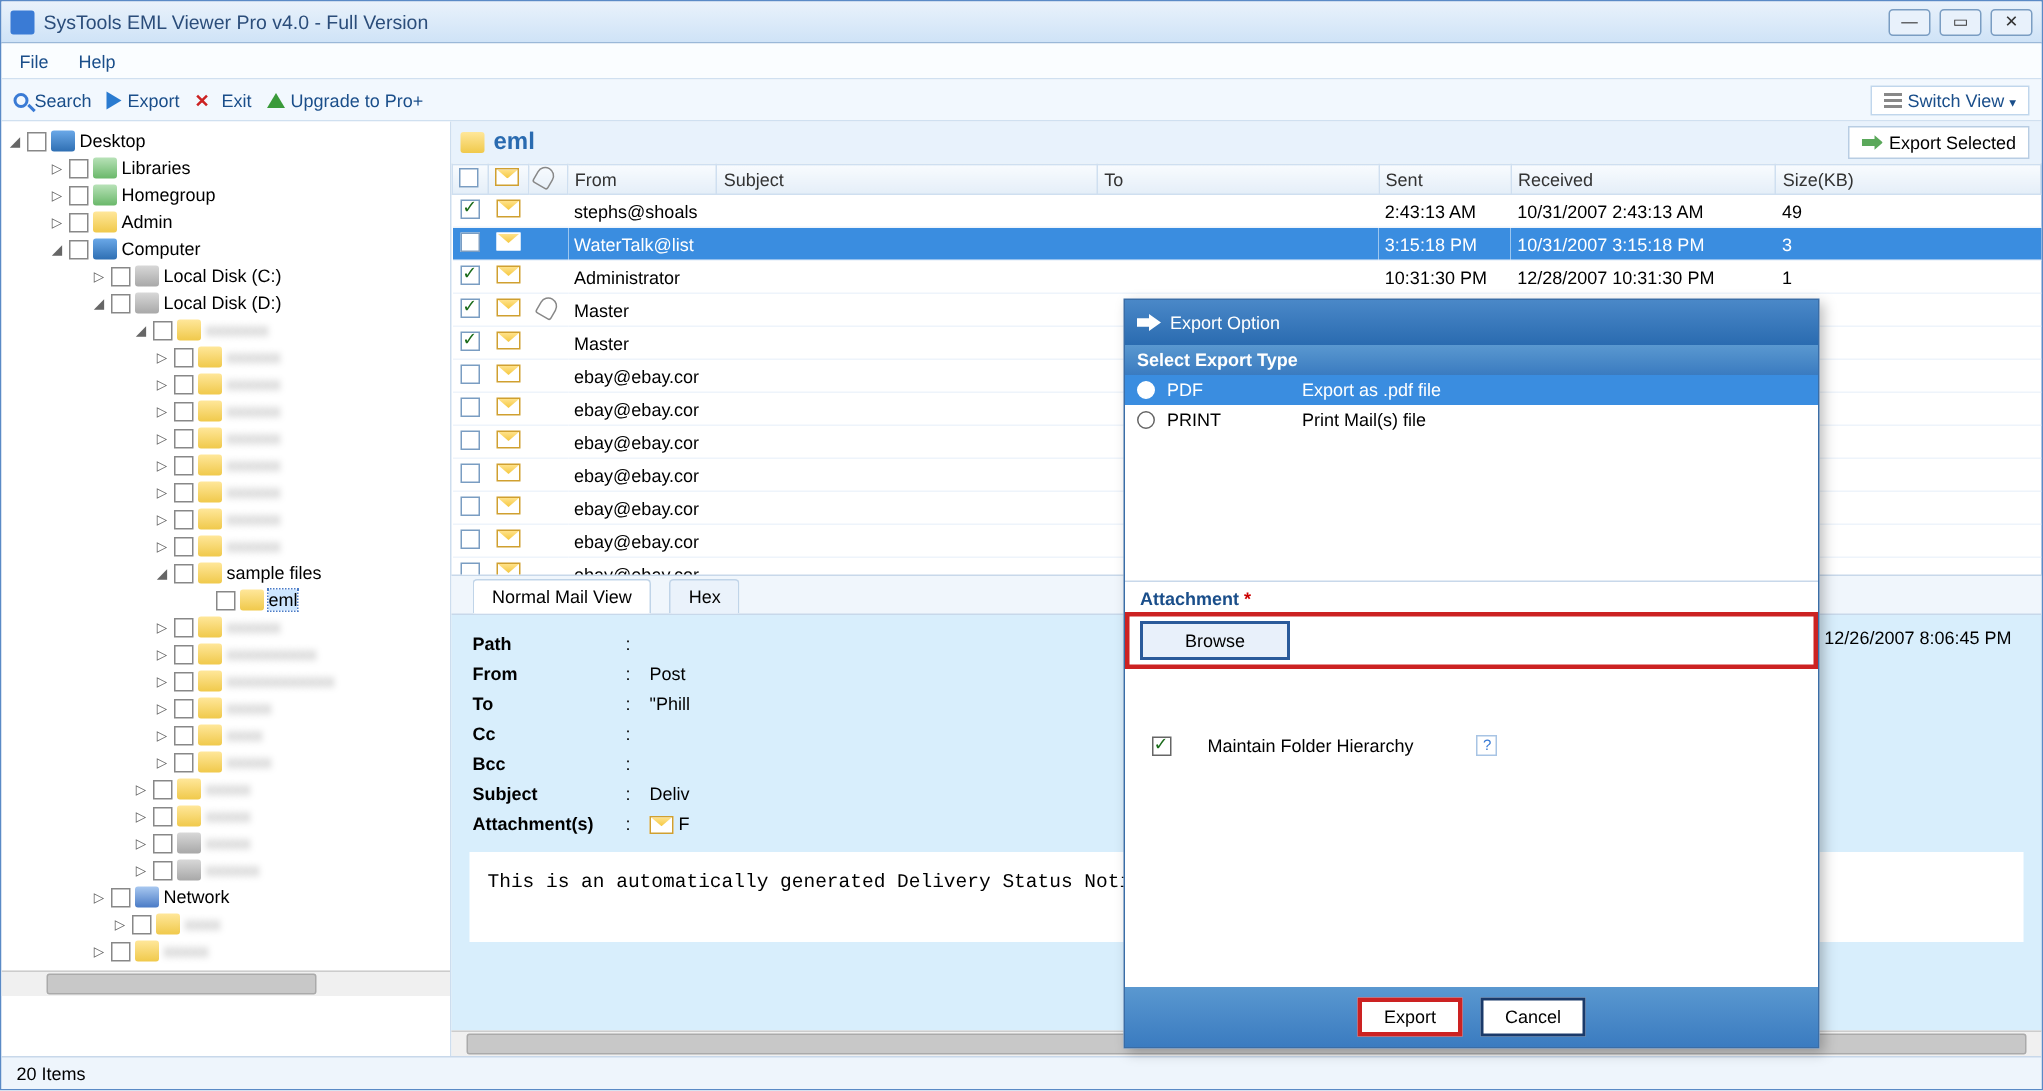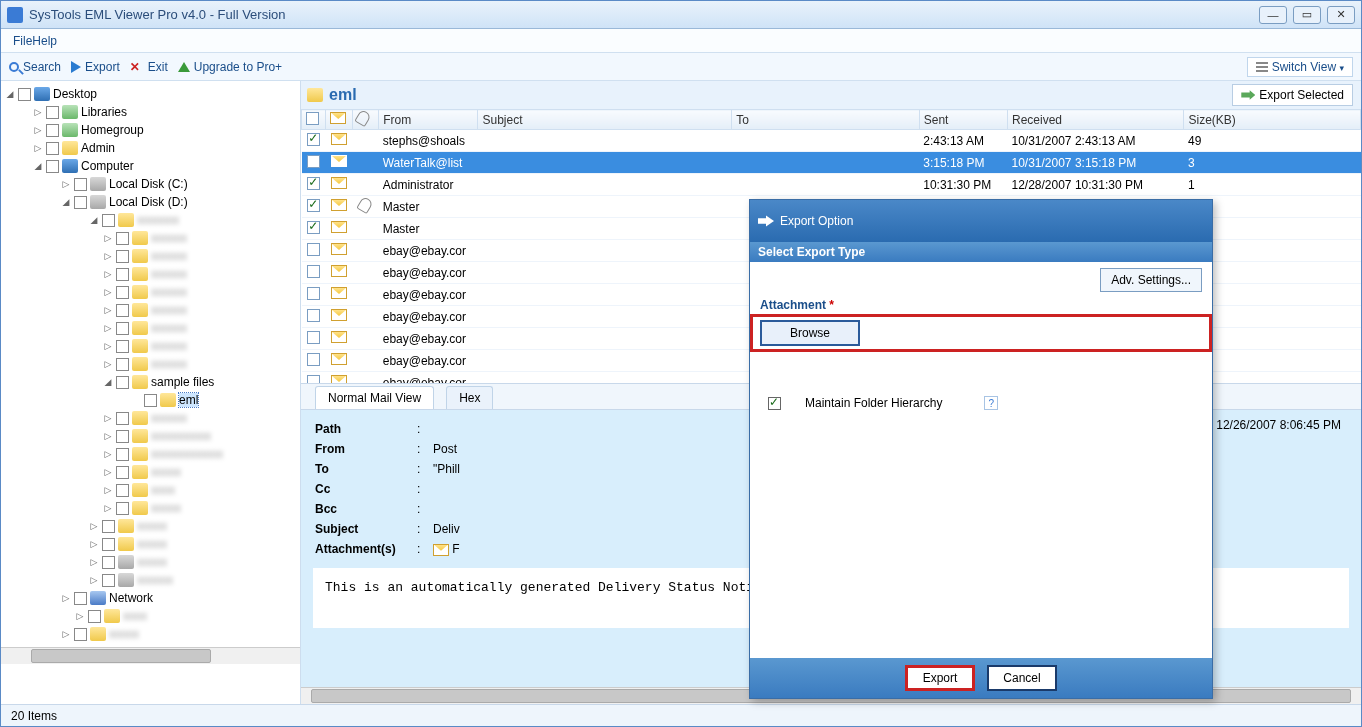--- a/index.html
+++ b/index.html
@@ -3,21 +3,21 @@
 <meta charset="utf-8">
 <style>
 * { box-sizing: border-box; margin: 0; padding: 0; font-family: "Segoe UI", Tahoma, sans-serif; font-size: 12px; }
 html, body { width: 1362px; height: 727px; overflow: hidden; background: #fff; }
 .window { width: 1362px; height: 727px; display: flex; flex-direction: column; border: 1px solid #5a8ac6; }
 .titlebar { height: 28px; background: linear-gradient(#e9f2fb, #cfe3f7); display: flex; align-items: center; padding: 0 6px; border-bottom: 1px solid #9ab8d8; }
 .titlebar .app-icon { width: 16px; height: 16px; background: #3a7bd5; border-radius: 2px; margin-right: 6px; }
 .titlebar .title { flex: 1; color: #2b4d7a; font-size: 13px; }
 .win-controls { display: flex; gap: 6px; }
 .win-btn { width: 28px; height: 18px; border: 1px solid #7a9dc2; background: #e8f1fb; border-radius: 3px; display: flex; align-items: center; justify-content: center; font-size: 11px; color: #333; cursor:pointer;}
-.menubar { height: 24px; background: #fafdff; border-bottom: 1px solid #d0e0f0; display: flex; align-items: center; padding-left: 12px; }
+.menubar { height: 24px; background: #fafdff; border-bottom: 1px solid #d0e0f0; display: flex; align-items: center; padding-left: 12px; gap: 20px; }
 .menubar span { color: #1a4e8a; cursor:pointer;}
 .toolbar { height: 28px; background: #f2f8fe; border-bottom: 1px solid #d0e0f0; display: flex; align-items: center; padding: 0 8px; gap: 10px; }
 .tbtn { display: flex; align-items: center; gap: 4px; color: #1a4e8a; cursor:pointer;}
 .tbtn .ic { width: 14px; height: 14px; display: inline-block; }
 .spacer { flex: 1; }
 .switch-view { border: 1px solid #c0d6ec; padding: 2px 8px; background: #fff; color:#1a4e8a; cursor:pointer;}
 .body-area { flex: 1; display: flex; min-height: 0; }
 .sidebar { width: 300px; border-right: 1px solid #cdddee; overflow: auto; background: #fff; }
 .tree { padding: 4px 0; }
 .tree-node { display: flex; align-items: center; height: 18px; white-space: nowrap; cursor:pointer;}
@@ -60,21 +60,21 @@
 .preview-table td { padding: 2px 0; vertical-align: top; }
 .preview-table .lbl { width: 100px; font-weight:bold;}
 .preview-table .colon { width: 14px; }
 .datetime { position:absolute; right: 20px; top: 8px; }
 .msg-body { background:#fff; margin-top:8px; padding:12px; font-family: "Courier New", monospace; font-size:13px; height:60px; overflow:hidden;}
 .statusbar { height: 22px; background:#eef5fc; border-top:1px solid #c8d8ea; display:flex; align-items:center; padding-left:10px; font-size:12px;}
 .hscroll { height:17px; background:#f0f0f0; border-top:1px solid #ccc; position:relative;}
 .hscroll .thumb { position:absolute; top:1px; height:14px; background:#c8c8c8; border:1px solid #aaa; border-radius:2px;}
 
 .dialog { position:absolute; left:448px; top:118px; width:464px; height:500px; background:#fff; border:1px solid #3a6da6; box-shadow: 3px 3px 8px rgba(0,0,0,0.25); z-index:50; display:flex; flex-direction:column;}
-.dlg-title { height:42px; background: linear-gradient(#4a88c8,#2a6bb0); color:#fff; display:flex; align-items:center; padding:0 8px; font-size:13px;}
+.dlg-title { height:30px; background: linear-gradient(#4a88c8,#2a6bb0); color:#fff; display:flex; align-items:center; padding:0 8px; font-size:13px;}
 .dlg-title .ic-arrow { width:16px; height:14px; background:#fff; margin-right:6px; clip-path: polygon(0 30%, 50% 30%, 50% 10%, 100% 50%, 50% 90%, 50% 70%, 0 70%);}
 .dlg-section { background: linear-gradient(#5a98d0,#3a7bc0); color:#fff; height:20px; padding:0 8px; display:flex; align-items:center; font-size:12px; font-weight:bold;}
 .dlg-list { height:138px; background:#fff; border-bottom:1px solid #c8d8ea; overflow:hidden;}
 .dlg-row { height:20px; display:flex; align-items:center; padding-left:8px; cursor:pointer;}
 .dlg-row.sel { background:#3a8de0; color:#fff;}
 .dlg-radio { width:12px; height:12px; border:1px solid #666; border-radius:50%; margin-right:8px; background:#fff; display:flex; align-items:center; justify-content:center;}
 .dlg-row.sel .dlg-radio { border-color:#fff;}
 .dlg-radio .dot { width:6px; height:6px; background:#333; border-radius:50%;}
 .dlg-row.sel .dlg-radio .dot { background:#fff;}
 .dlg-row .name { width:90px;}
@@ -555,23 +555,34 @@
       <div class="hscroll">
           <div class="thumb" style="left:10px;right:10px;"></div>
         </div>
 
       <div class="dialog">
         <div class="dlg-title">
             <span class="ic-arrow"></span>
             <span>Export Option</span>
           </div>
         <div class="dlg-section">Select Export Type</div>
-        <div class="dlg-adv">
-            <button>Adv. Settings...</button>
-          </div>
+        <div class="dlg-list">
+          <div class="dlg-row sel">
+              <span class="dlg-radio">
+                <span class="dot"></span>
+              </span>
+              <span class="name">PDF</span>
+              <span>Export as .pdf file</span>
+            </div>
+          <div class="dlg-row">
+              <span class="dlg-radio"></span>
+              <span class="name">PRINT</span>
+              <span>Print Mail(s) file</span>
+            </div>
+        </div>
         <div class="dlg-label"><span>Attachment</span> <span class="req">*</span></div>
         <div class="dest-row">
           <button>Browse</button>
         </div>
         <div class="hier-row">
           <span class="cb"></span>
           <span>Maintain Folder Hierarchy</span>
           <span class="help">?</span>
         </div>
         <div class="dlg-buttons">

